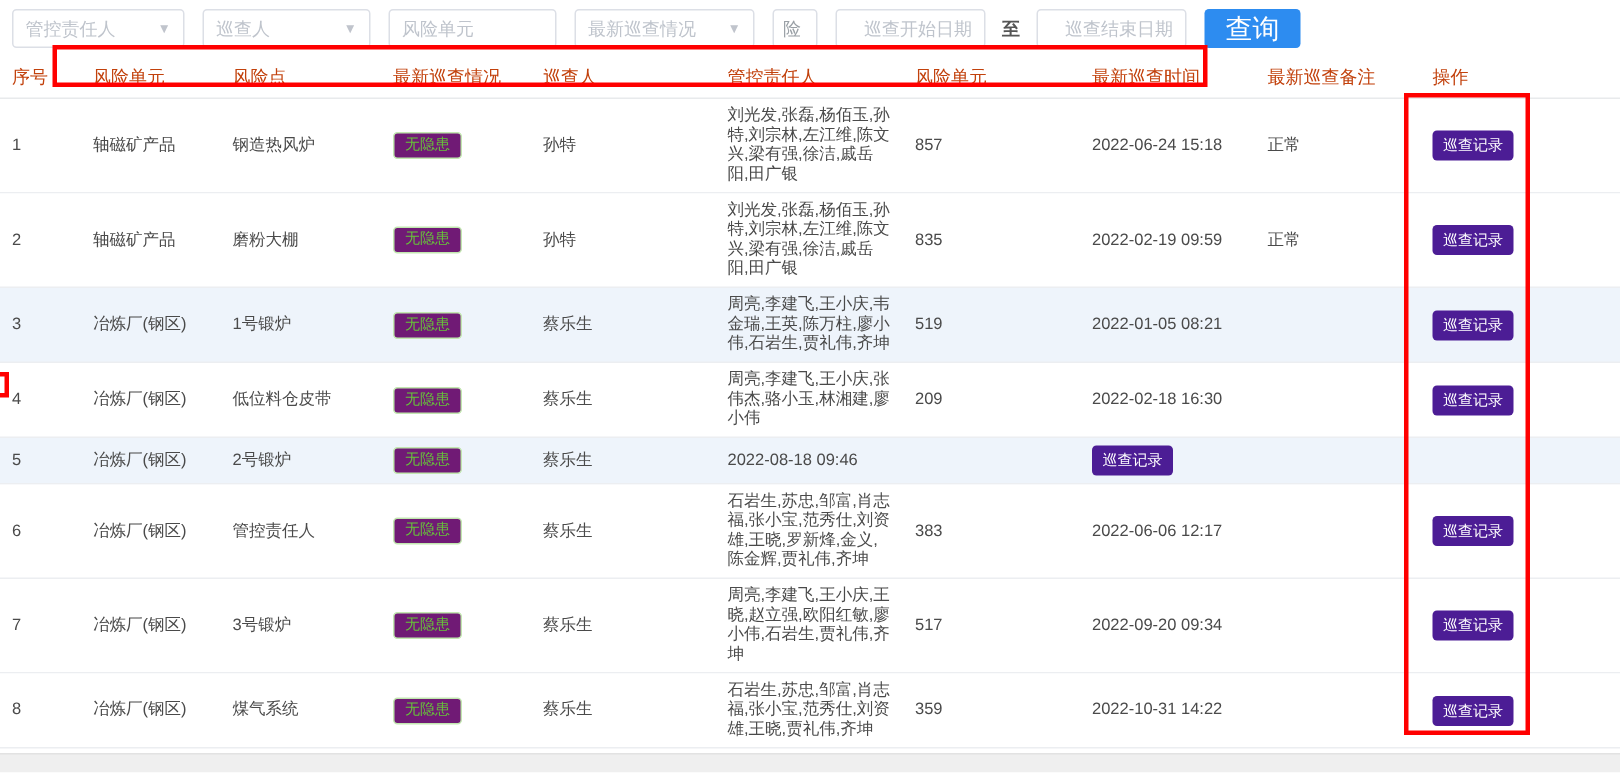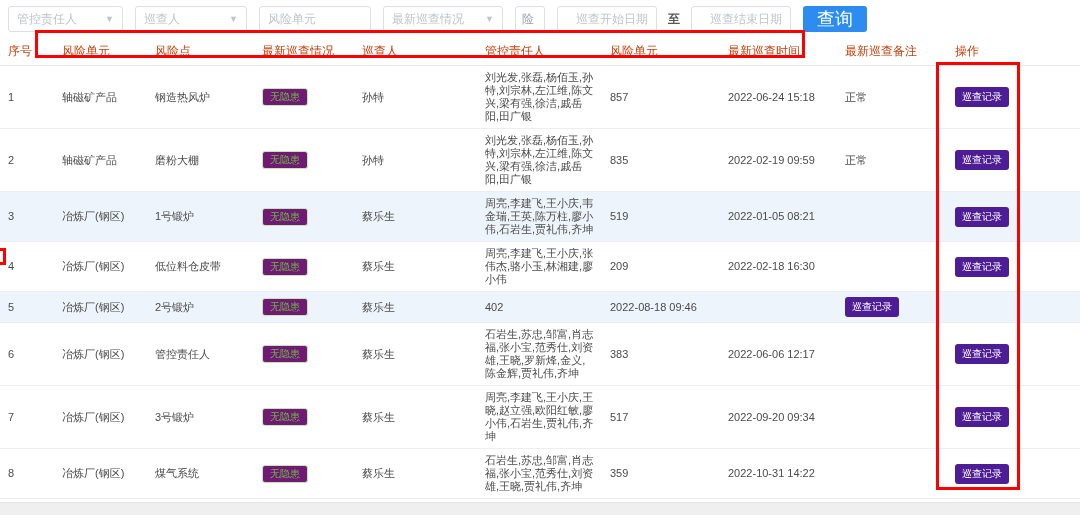--- a/index.html
+++ b/index.html
@@ -227,21 +227,20 @@
     </div>
   </div>
       <div class="grid-row trow hl">
     <div class="cell">5</div>
     <div class="cell">冶炼厂(钢区)</div>
     <div class="cell">2号锻炉</div>
     <div class="cell">
       <span class="badge">无隐患</span>
     </div>
     <div class="cell">蔡乐生</div>
-    <div class="cell">402</div>
     <div class="cell">2022-08-18 09:46</div>
     <div class="cell"></div>
     <div class="cell">
       <button class="btn-record">巡查记录</button>
     </div>
   </div>
       <div class="grid-row trow">
     <div class="cell">6</div>
     <div class="cell">冶炼厂(钢区)</div>
     <div class="cell">管控责任人</div>

